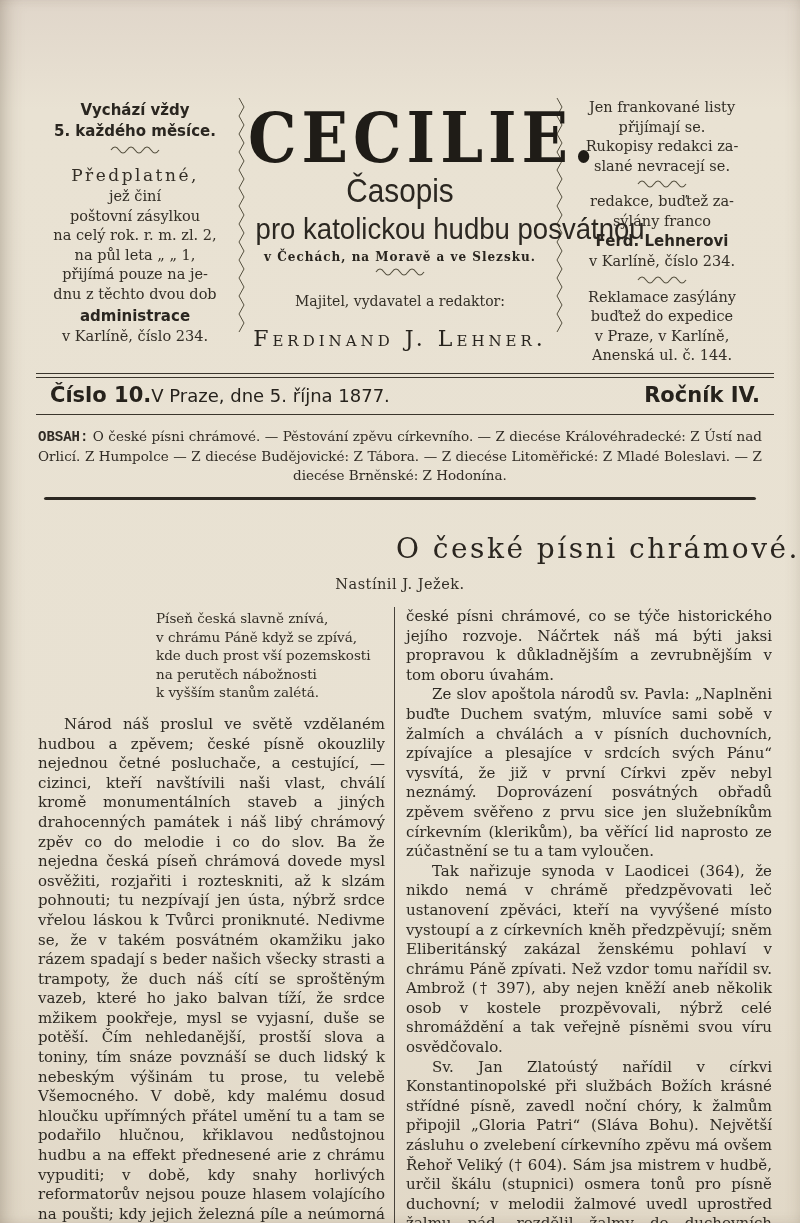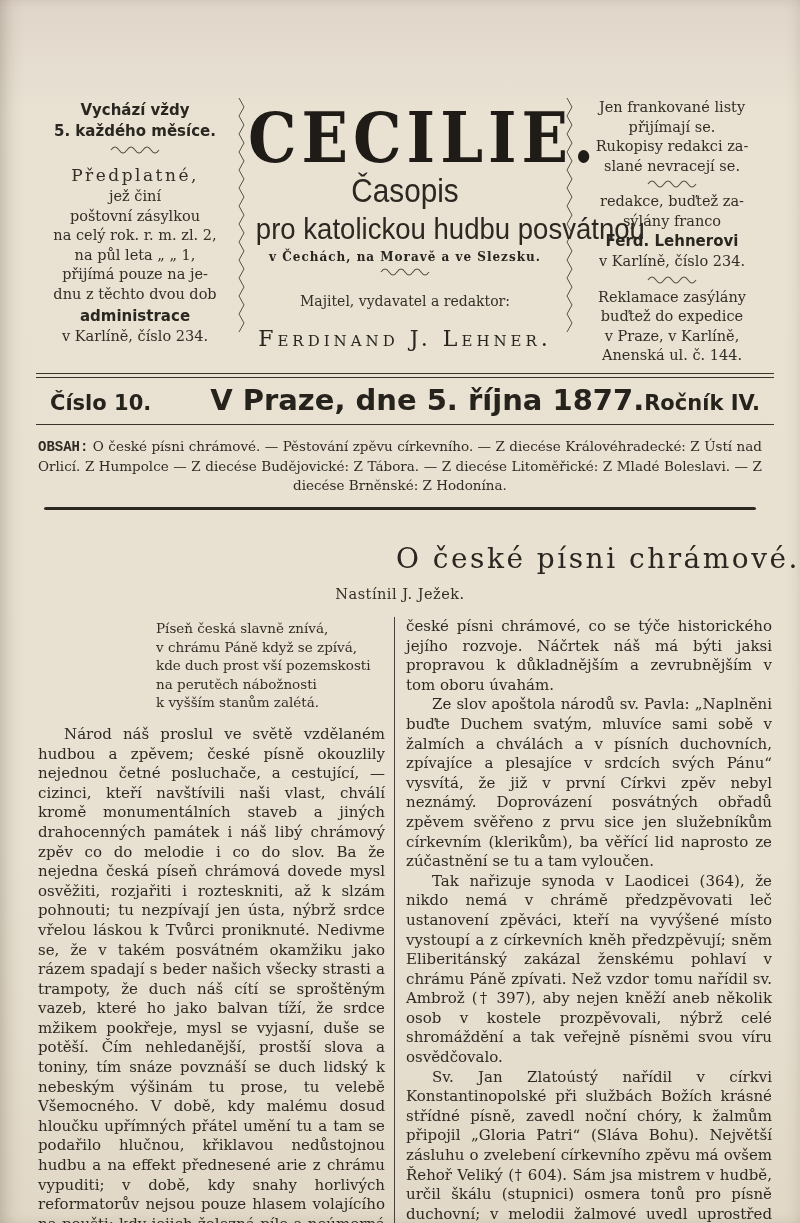--- a/index.html
+++ b/index.html
@@ -4,42 +4,42 @@
 <style>
   html,body { margin:0; padding:0; }
   body { background:#c9c0b0; font-family:"DejaVu Serif", serif; color:#2e2a24; }
   .page {
     position:relative; width:800px; height:1223px; overflow:hidden; margin:0 auto;
     background:
       linear-gradient(180deg, #e0d6ca 0%, #e9e2d3 9%, #e8e1d2 70%, #e1d8c7 100%);
     box-shadow: inset 14px 0 22px -14px rgba(90,75,55,.45), inset -8px 0 18px -12px rgba(90,75,55,.3);
   }
   
-  .masthead { display:flex; padding:96px 32px 0 36px; box-sizing:border-box; align-items:stretch; }
+  .masthead { display:flex; padding:96px 42px 0 36px; box-sizing:border-box; align-items:stretch; }
   .mh-left { width:198px; text-align:center; padding-top:4px; }
   .mh-right { width:192px; text-align:center; padding-top:2px; }
   .mh-center { flex:1; text-align:center; min-width:0; }
   .mh-divider { width:14px; display:flex; justify-content:center; align-items:flex-start; }
   .mh-bold { font-family:"DejaVu Sans", sans-serif; font-weight:bold; font-size:15px; line-height:21px; color:#2a2620; }
   .mh-small { font-size:14.5px; line-height:19.5px; color:#332e26; }
   .pred-title { font-size:17px; letter-spacing:2.5px; line-height:24px; margin-top:8px; }
   .admin { margin-top:2px; }
   .squig { display:block; margin:3px auto; }
   .mh-title { font-weight:bold; font-size:61px; letter-spacing:5px; line-height:74px; color:#1f1c17; transform:scaleY(1.14); transform-origin:center top; white-space:nowrap; }
   .mh-sub1 { font-family:"Liberation Sans", sans-serif; font-size:33px; line-height:38px; color:#2b2721; transform:scaleX(.9); margin-top:2px; }
   .mh-sub2 { font-family:"Liberation Sans", sans-serif; font-size:29px; line-height:34px; color:#2b2721; white-space:nowrap; transform:scaleX(.95); margin-top:2px; }
   .mh-sub3 { font-weight:bold; font-size:12px; letter-spacing:1px; margin-top:4px; color:#28241e; }
   .mh-publabel { font-size:14px; margin-top:16px; color:#332e26; }
   .mh-pubname { font-size:22px; font-variant:small-caps; letter-spacing:4px; margin-top:17px; color:#28241e; }
   .dopisy-lead { font-weight:bold; letter-spacing:1px; }
   
   .rule-double { height:3px; border-top:1px solid #3a352c; border-bottom:1px solid #3a352c; margin:7px 26px 0 36px; }
   .issue-bar { display:flex; align-items:baseline; margin:0 26px 0 36px; padding:5px 14px 7px; border-bottom:1.5px solid #3a352c; }
   .issue-bar .num, .issue-bar .vol { font-family:"DejaVu Sans", sans-serif; font-weight:bold; font-size:21px; color:#26221c; }
-  .issue-bar .date { flex:1; text-align:right; font-family:"DejaVu Sans", sans-serif; font-weight:bold; font-size:29px; color:#26221c; }
+  .issue-bar .date { flex:1; text-align:left; font-family:"DejaVu Sans", sans-serif; font-weight:normal; font-size:18px; color:#26221c; }
   
   .contents { margin:12px 38px 0; font-size:13.5px; line-height:19px; text-align:justify; text-align-last:center; color:#302b24; }
   .contents .lbl { font-family:Liberation Mono, monospace; font-weight:bold; font-size:14px; }
   .thick-rule { height:3.5px; background:#2c2822; margin:12px 44px 0; border-radius:2px/1.5px; }
   
   .article-title { text-align:right; font-size:28px; font-weight:normal; letter-spacing:2.5px; margin:32px 0 0; color:#2b2620; }
   .byline { text-align:center; font-size:14.5px; letter-spacing:.5px; margin-top:11px; color:#332e26; }
   .columns { display:flex; margin:15px 28px 0 38px; align-items:stretch; }
   .col-left { width:356px; padding-right:9px; box-sizing:border-box; }
   .col-right { flex:1; border-left:1px solid #46413a; padding-left:11px; min-width:0; }

